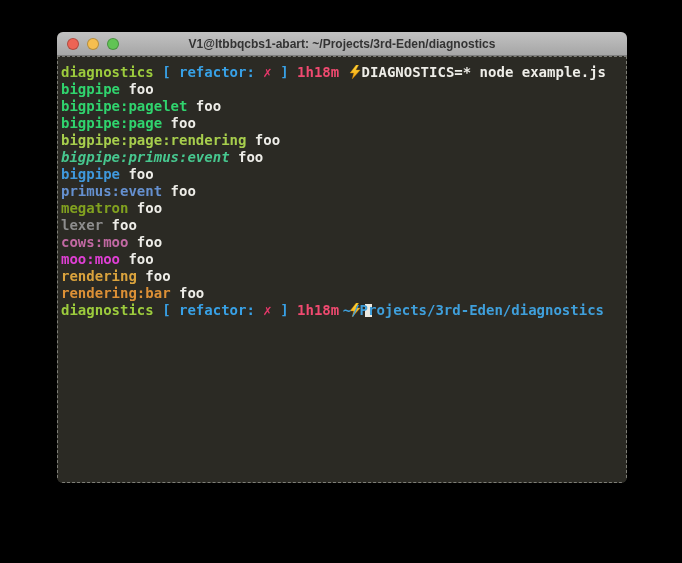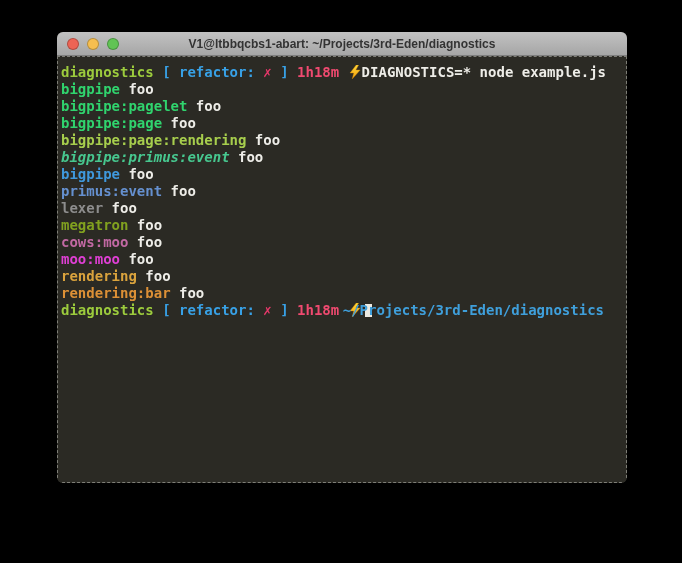--- a/index.html
+++ b/index.html
@@ -86,22 +86,22 @@
     </defs>
     <path d="M7.2 0 L1 8 L4.7 8 L3.2 14 L11.2 5 L6.9 5 L9.6 0 Z" fill="url(#boltGrad)" stroke="#c77f00" stroke-width="0.4"></path>
   </svg><span style="color: rgb(238, 237, 232);">DIAGNOSTICS=* node example.js</span></div>
         <div class="term-line"><span style="color: rgb(48, 212, 110);">bigpipe</span><span style="color: rgb(238, 237, 232);"> foo</span></div>
         <div class="term-line"><span style="color: rgb(48, 212, 110);">bigpipe:pagelet</span><span style="color: rgb(238, 237, 232);"> foo</span></div>
         <div class="term-line"><span style="color: rgb(48, 212, 110);">bigpipe:page</span><span style="color: rgb(238, 237, 232);"> foo</span></div>
         <div class="term-line"><span style="color: rgb(167, 206, 77);">bigpipe:page:rendering</span><span style="color: rgb(238, 237, 232);"> foo</span></div>
         <div class="term-line"><span style="color: rgb(71, 199, 143); font-style: italic;">bigpipe:primus:event</span><span style="color: rgb(238, 237, 232);"> foo</span></div>
         <div class="term-line"><span style="color: rgb(63, 152, 220);">bigpipe</span><span style="color: rgb(238, 237, 232);"> foo</span></div>
         <div class="term-line"><span style="color: rgb(101, 144, 207);">primus:event</span><span style="color: rgb(238, 237, 232);"> foo</span></div>
+        <div class="term-line"><span style="color: rgb(129, 161, 31);">megatron</span><span style="color: rgb(238, 237, 232);"> foo</span></div>
         <div class="term-line"><span style="color: rgb(141, 141, 141);">lexer</span><span style="color: rgb(238, 237, 232);"> foo</span></div>
-        <div class="term-line"><span style="color: rgb(129, 161, 31);">megatron</span><span style="color: rgb(238, 237, 232);"> foo</span></div>
         <div class="term-line"><span style="color: rgb(194, 105, 163);">cows:moo</span><span style="color: rgb(238, 237, 232);"> foo</span></div>
         <div class="term-line"><span style="color: rgb(223, 63, 212);">moo:moo</span><span style="color: rgb(238, 237, 232);"> foo</span></div>
         <div class="term-line"><span style="color: rgb(218, 163, 61);">rendering</span><span style="color: rgb(238, 237, 232);"> foo</span></div>
         <div class="term-line"><span style="color: rgb(221, 144, 54);">rendering:bar</span><span style="color: rgb(238, 237, 232);"> foo</span></div>
         <div class="term-line"><span style="color: rgb(156, 203, 61);">diagnostics</span><span style="color: rgb(56, 161, 230);"> [ refactor: </span><span style="color: rgb(232, 56, 106);">✗</span><span style="color: rgb(56, 161, 230);"> ] </span><span style="color: rgb(240, 74, 112);">1h18m </span><svg class="bolt" viewBox="0 0 12 14" xmlns="http://www.w3.org/2000/svg">
     <defs>
       <linearGradient id="boltGrad" x1="0" y1="0" x2="0" y2="1">
         <stop offset="0" stop-color="#ffd93b"></stop>
         <stop offset="1" stop-color="#f59f0b"></stop>
       </linearGradient>

